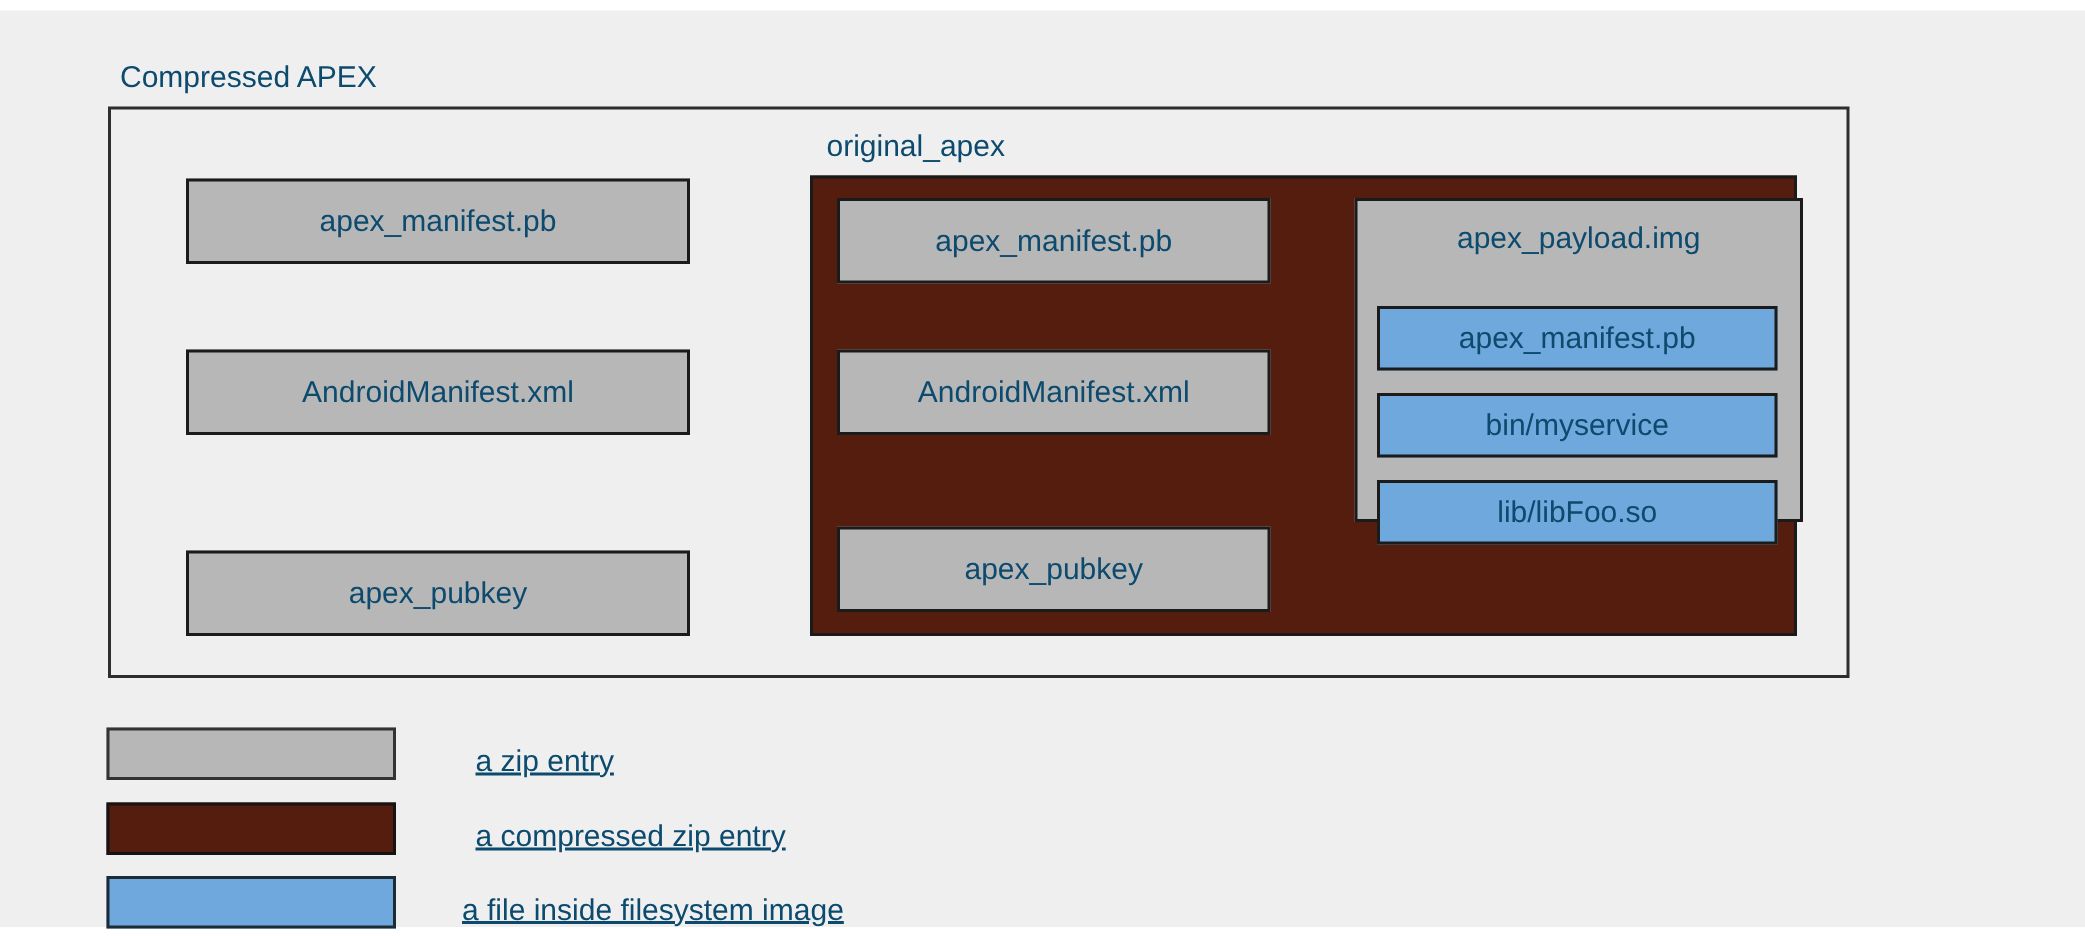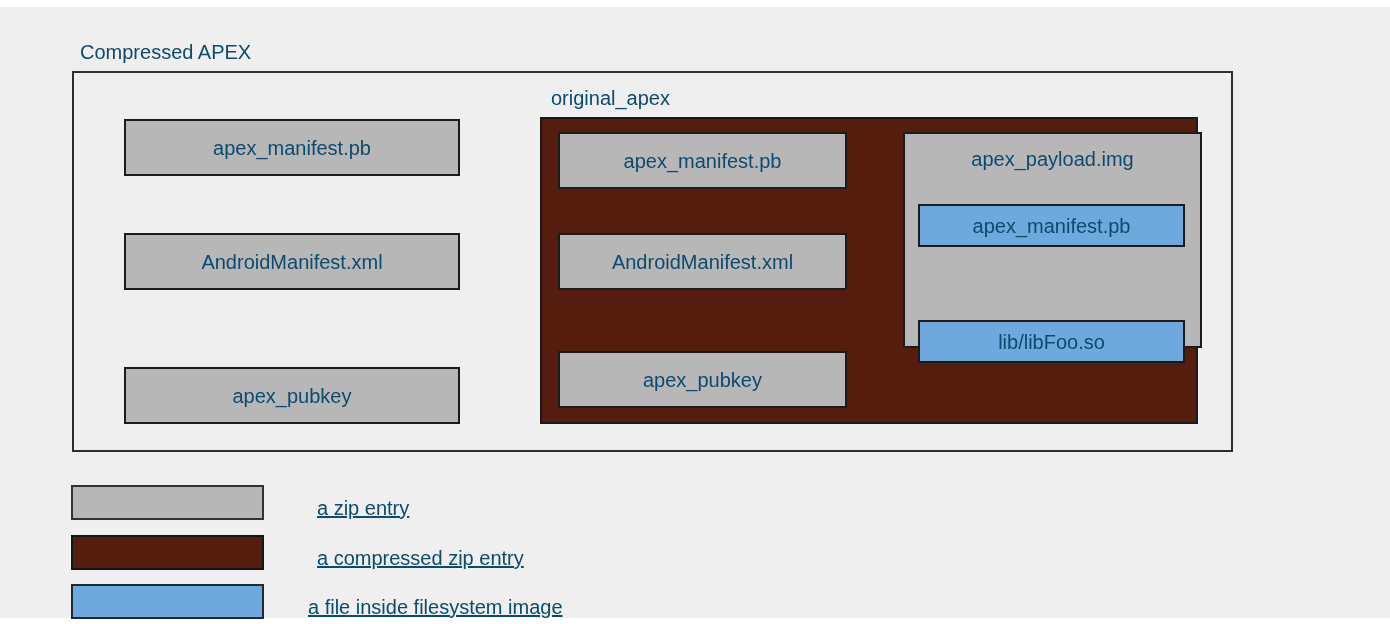--- a/index.html
+++ b/index.html
@@ -182,20 +182,23 @@
         <div class="entry-box zip-entry inner-entry-2">
           <span class="label-text">apex_pubkey</span>
         </div>
       </div>
 
       <div class="payload-box">
         <div class="label-text payload-title">apex_payload.img</div>
         <div class="entry-box fs-file payload-file-0">
           <span class="label-text">apex_manifest.pb</span>
         </div>
+        <div class="entry-box fs-file payload-file-1">
+          <span class="label-text">bin/myservice</span>
+        </div>
         <div class="entry-box fs-file payload-file-2">
           <span class="label-text">lib/libFoo.so</span>
         </div>
       </div>
     </div>
 
     <div class="legend-row legend-row-0">
       <div class="legend-swatch sw-gray"></div>
       <span class="label-text legend-label">a zip entry</span>
     </div>

